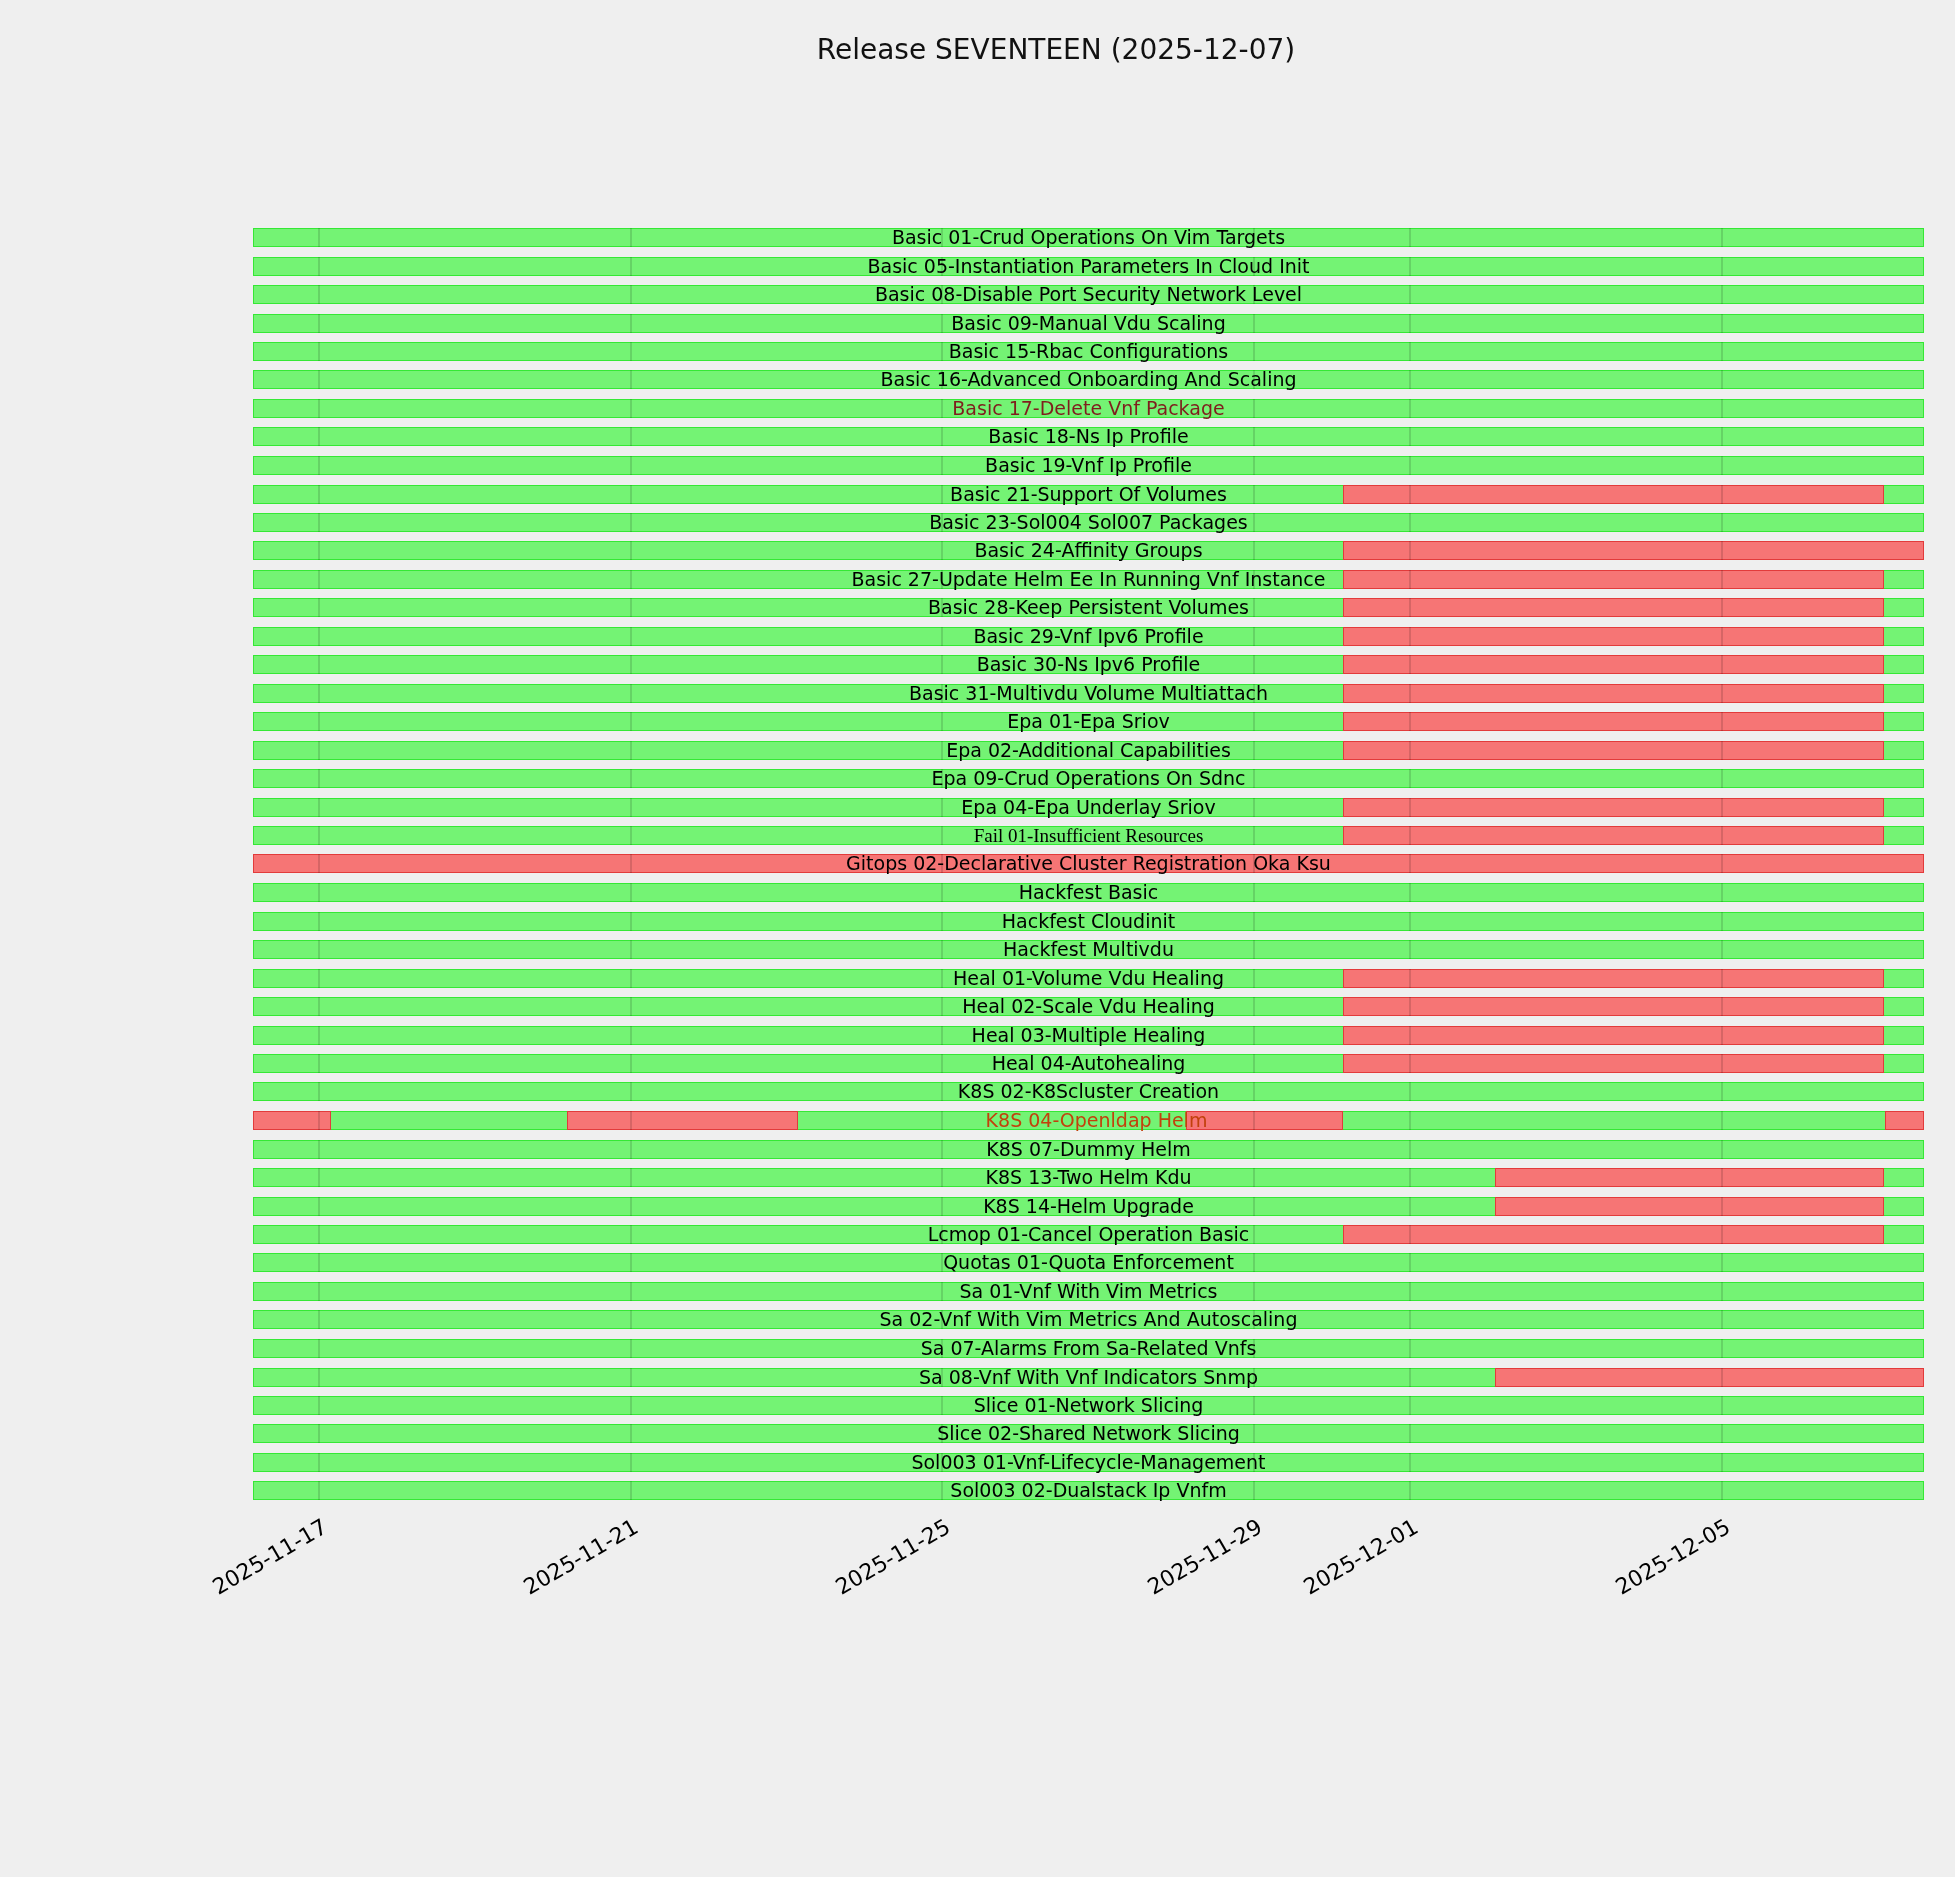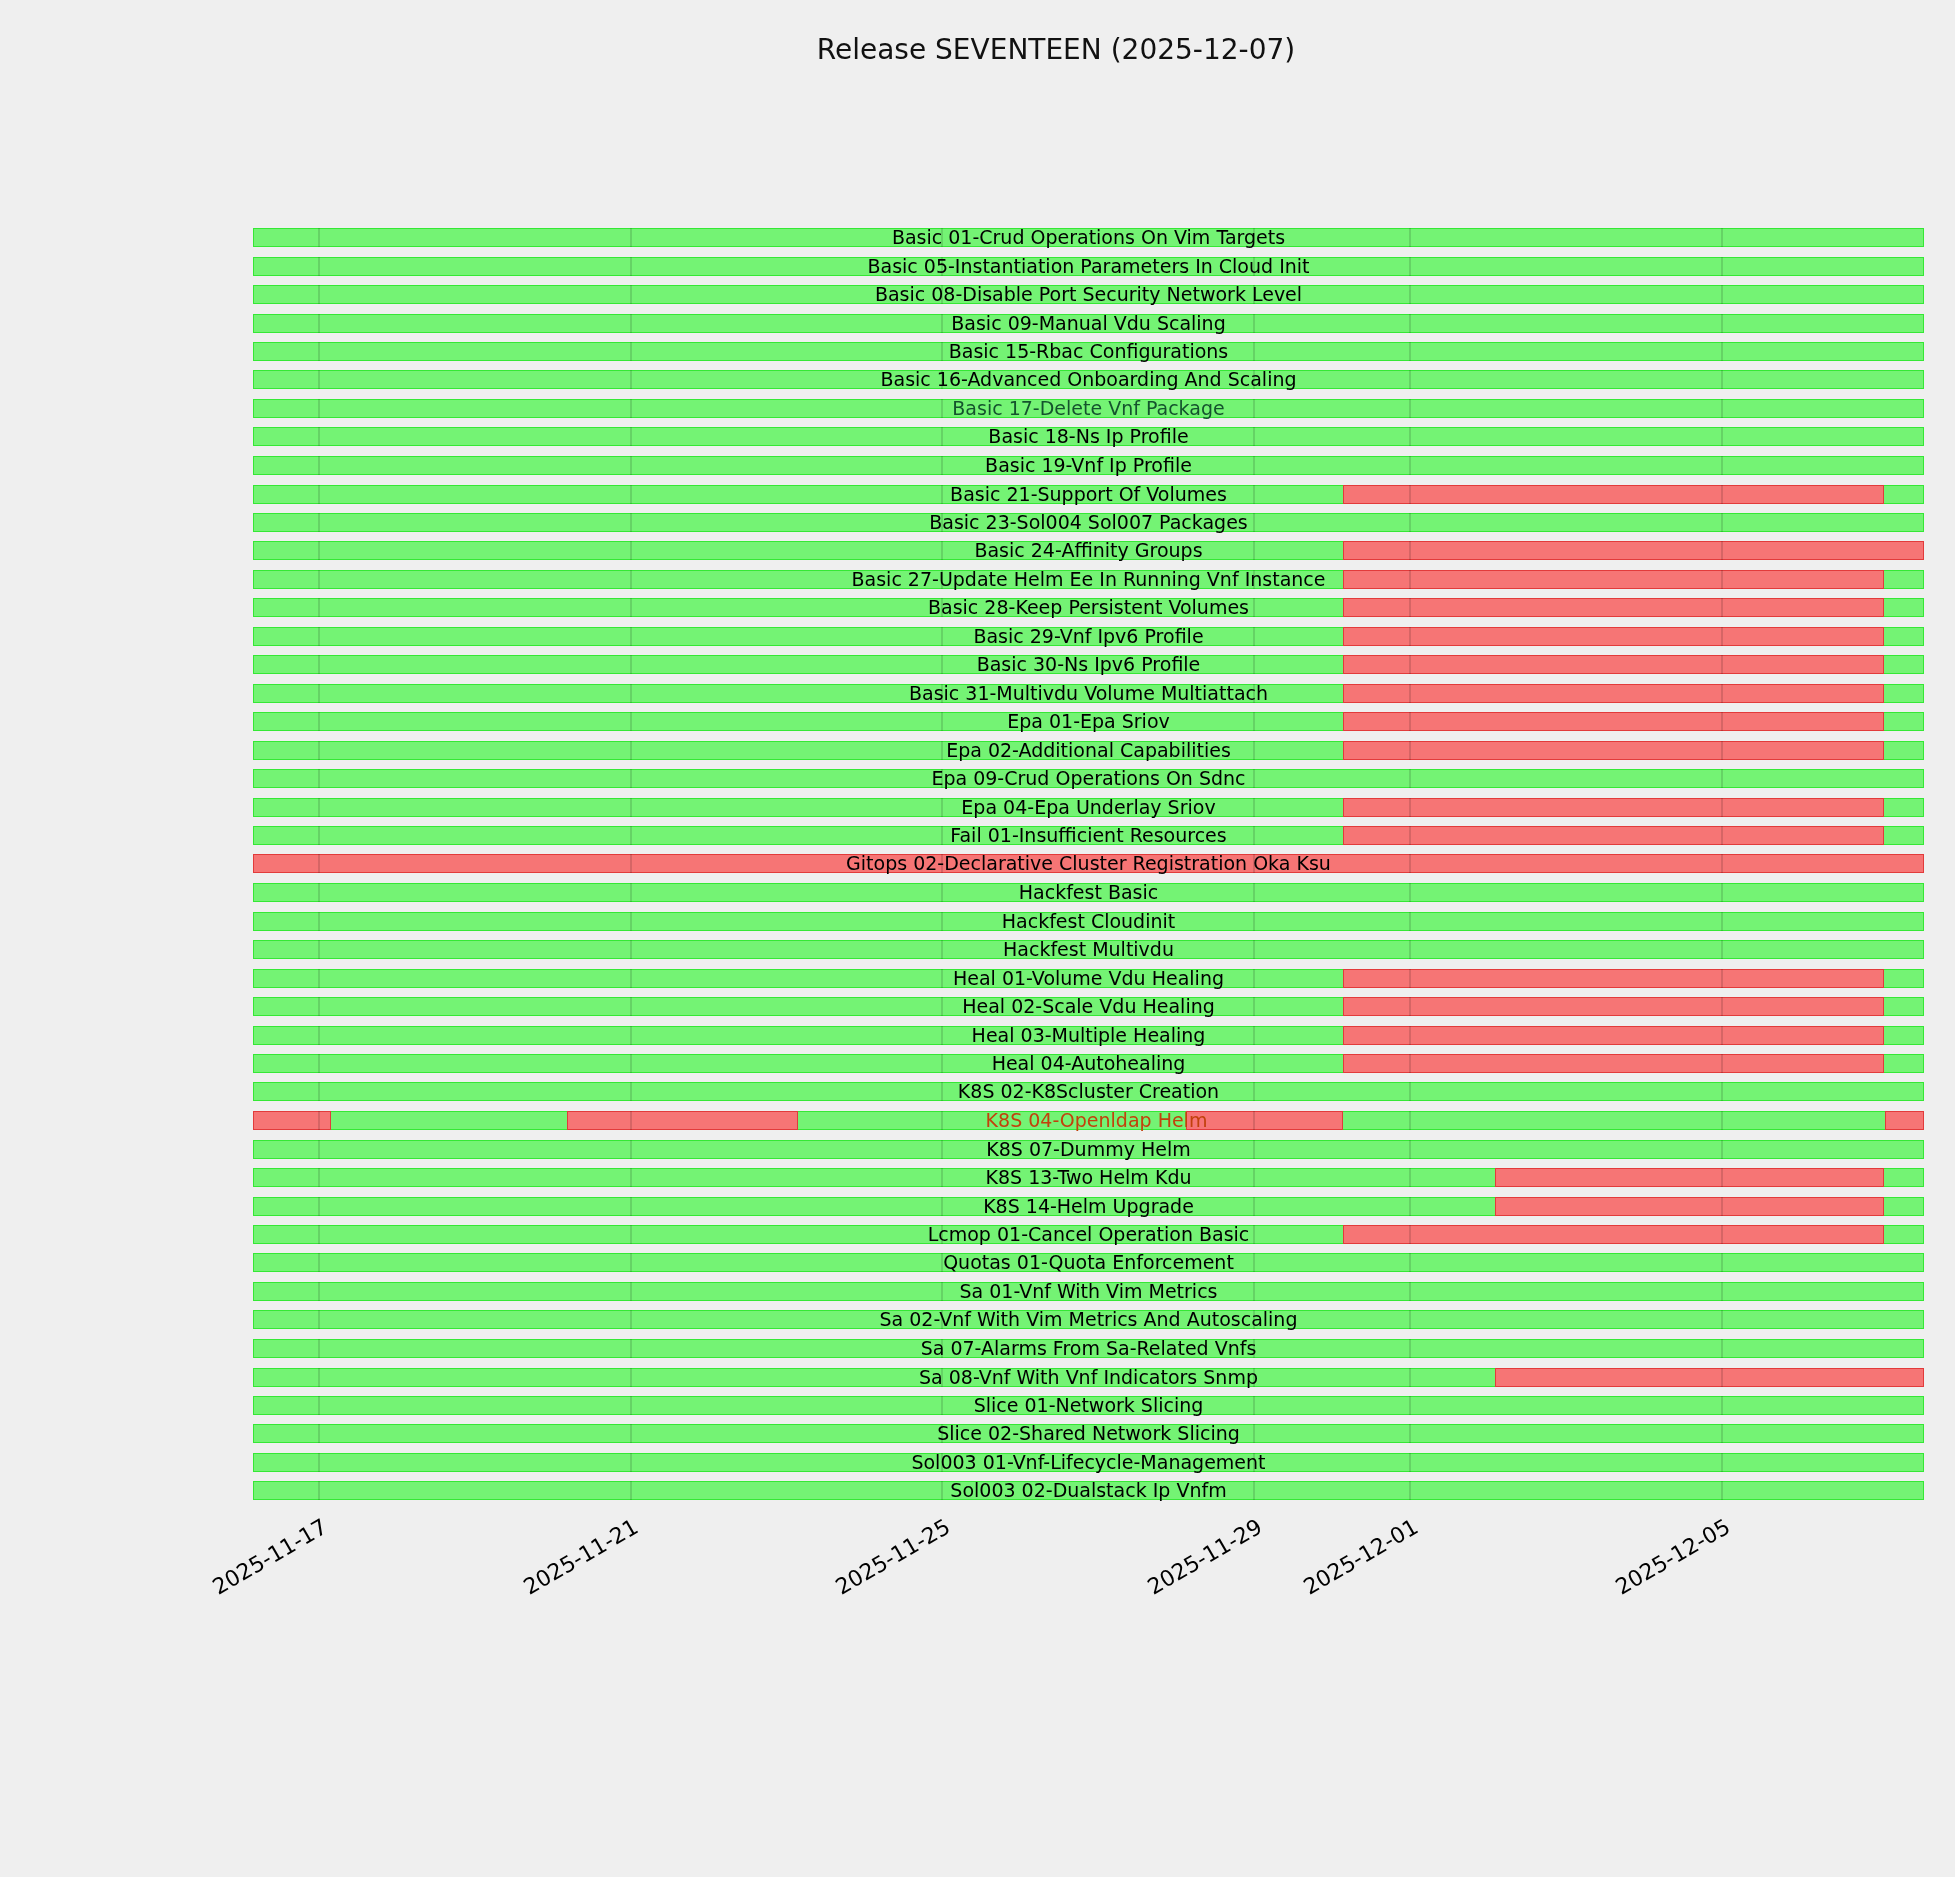--- a/index.html
+++ b/index.html
@@ -139,21 +139,21 @@
         <div class="row-label" style="color: rgb(0, 0, 0);">Basic 16-Advanced Onboarding And Scaling</div>
       </div>
       <div class="row" style="top: 171px;">
         <div class="bar-base" style="background: rgb(116, 243, 116); border-color: rgb(53, 232, 53);"></div>
         <div class="gridline" style="left: 65px; background: rgba(0, 0, 0, 0.13);"></div>
         <div class="gridline" style="left: 377px; background: rgba(0, 0, 0, 0.13);"></div>
         <div class="gridline" style="left: 688px; background: rgba(0, 0, 0, 0.13);"></div>
         <div class="gridline" style="left: 1000px; background: rgba(0, 0, 0, 0.13);"></div>
         <div class="gridline" style="left: 1156px; background: rgba(0, 0, 0, 0.13);"></div>
         <div class="gridline" style="left: 1468px; background: rgba(0, 0, 0, 0.13);"></div>
-        <div class="row-label" style="color: #14532d;">Basic 17-Delete Vnf Package</div>
+        <div class="row-label" style="color: #7f1d1d;">Basic 17-Delete Vnf Package</div>
       </div>
       <div class="row" style="top: 199px;">
         <div class="bar-base" style="background: rgb(116, 243, 116); border-color: rgb(53, 232, 53);"></div>
         <div class="gridline" style="left: 65px; background: rgba(0, 0, 0, 0.13);"></div>
         <div class="gridline" style="left: 377px; background: rgba(0, 0, 0, 0.13);"></div>
         <div class="gridline" style="left: 688px; background: rgba(0, 0, 0, 0.13);"></div>
         <div class="gridline" style="left: 1000px; background: rgba(0, 0, 0, 0.13);"></div>
         <div class="gridline" style="left: 1156px; background: rgba(0, 0, 0, 0.13);"></div>
         <div class="gridline" style="left: 1468px; background: rgba(0, 0, 0, 0.13);"></div>
         <div class="row-label" style="color: rgb(0, 0, 0);">Basic 18-Ns Ip Profile</div>
@@ -300,21 +300,21 @@
       </div>
       <div class="row" style="top: 598px;">
         <div class="bar-base" style="background: rgb(116, 243, 116); border-color: rgb(53, 232, 53);"></div>
         <div class="fail-seg" style="left: 1090px; width: 541px; background: rgb(246, 117, 117); border-color: rgb(226, 59, 59);"></div>
         <div class="gridline" style="left: 65px; background: rgba(0, 0, 0, 0.13);"></div>
         <div class="gridline" style="left: 377px; background: rgba(0, 0, 0, 0.13);"></div>
         <div class="gridline" style="left: 688px; background: rgba(0, 0, 0, 0.13);"></div>
         <div class="gridline" style="left: 1000px; background: rgba(0, 0, 0, 0.13);"></div>
         <div class="gridline" style="left: 1156px; background: rgba(0, 0, 0, 0.13);"></div>
         <div class="gridline" style="left: 1468px; background: rgba(0, 0, 0, 0.13);"></div>
-        <div class="row-label" style="color: rgb(0, 0, 0);">Fail 01-Insufficient Resources</div>
+        <div class="row-label" style="color: rgb(0, 0, 0); font-family: Liberation Serif, serif;">Fail 01-Insufficient Resources</div>
       </div>
       <div class="row" style="top: 626px;">
         <div class="bar-base" style="background: rgb(116, 243, 116); border-color: rgb(53, 232, 53);"></div>
         <div class="fail-seg" style="left: 0px; width: 1671px; background: rgb(246, 117, 117); border-color: rgb(226, 59, 59);"></div>
         <div class="gridline" style="left: 65px; background: rgba(0, 0, 0, 0.13);"></div>
         <div class="gridline" style="left: 377px; background: rgba(0, 0, 0, 0.13);"></div>
         <div class="gridline" style="left: 688px; background: rgba(0, 0, 0, 0.13);"></div>
         <div class="gridline" style="left: 1000px; background: rgba(0, 0, 0, 0.13);"></div>
         <div class="gridline" style="left: 1156px; background: rgba(0, 0, 0, 0.13);"></div>
         <div class="gridline" style="left: 1468px; background: rgba(0, 0, 0, 0.13);"></div>

